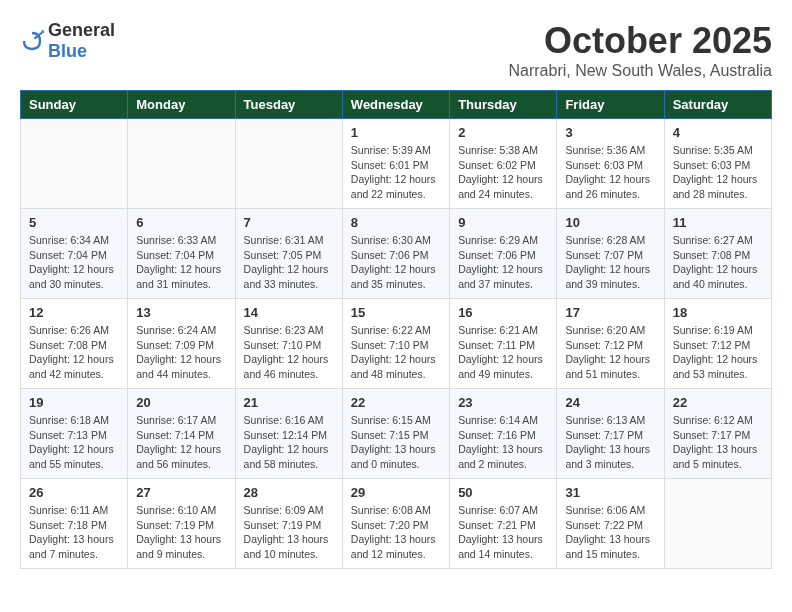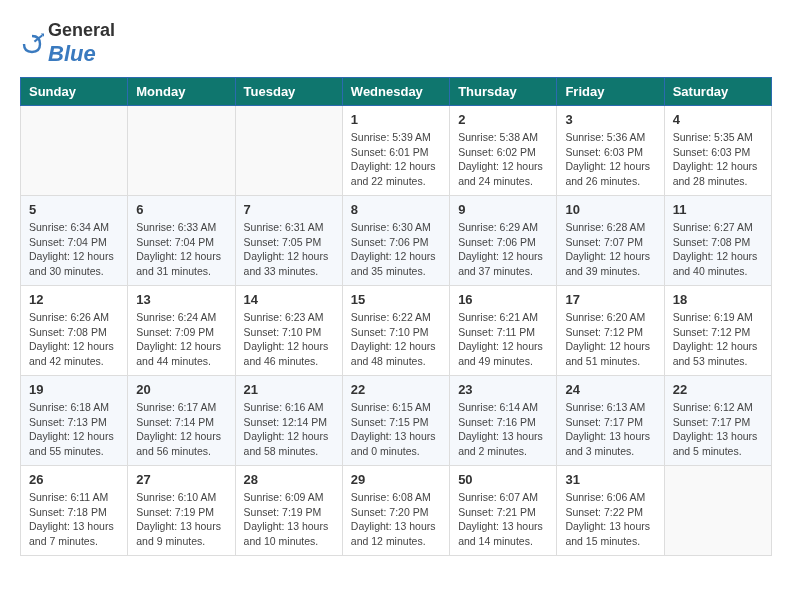--- a/index.html
+++ b/index.html
@@ -37,21 +37,21 @@
     .location-title {
       font-size: 16px;
       color: #555;
     }
     .calendar {
       width: 100%;
       border-collapse: collapse;
       border: 1px solid #ccc;
     }
     .calendar th {
-      background-color: #0f766e;
+      background-color: #14532d;
       color: white;
       text-align: left;
       padding: 6px 8px;
       font-size: 13px;
       border: 1px solid #2a6aaf;
     }
     .calendar td {
       vertical-align: top;
       padding: 6px 8px;
       border: 1px solid #ddd;
@@ -85,22 +85,26 @@
 
 <div class="header-section">
   <div class="logo">
     <svg class="logo-icon" viewBox="0 0 30 30" xmlns="http://www.w3.org/2000/svg">
       <path d="M15 5 Q25 5 25 15 Q25 25 15 25 Q5 25 5 15" fill="none" stroke="#3a7abf" stroke-width="3"></path>
       <path d="M18 12 L28 4" fill="none" stroke="#3a7abf" stroke-width="2.5"></path>
       <polygon points="26,2 30,2 30,6" fill="#3a7abf"></polygon>
     </svg>
     <div>
       <span style="font-size:18px;font-weight:bold;color:#333;">General</span><br>
-      <span style="font-size:22px;font-weight:bold;color:#3a7abf;font-style:italic;">Blue</span>
+      <span style="font-size:18px;font-weight:bold;color:#3a7abf;">Blue</span>
     </div>
+  </div>
+  <div class="title-section">
+    <div class="month-title">October 2025</div>
+    <div class="location-title">Narrabri, New South Wales, Australia</div>
   </div>
 </div>
 
 <table class="calendar">
   <thead>
     <tr>
     <th>Sunday</th>
         <th>Monday</th>
         <th>Tuesday</th>
         <th>Wednesday</th>

